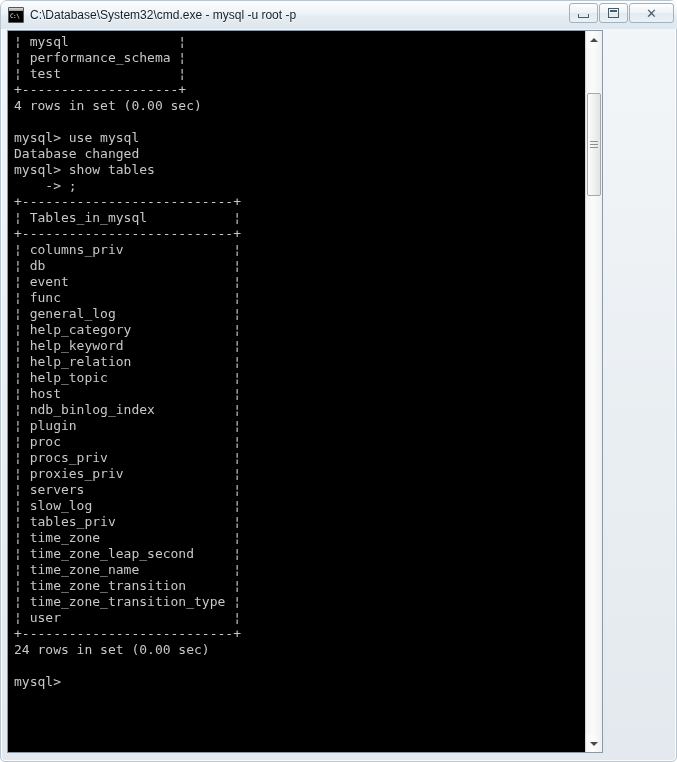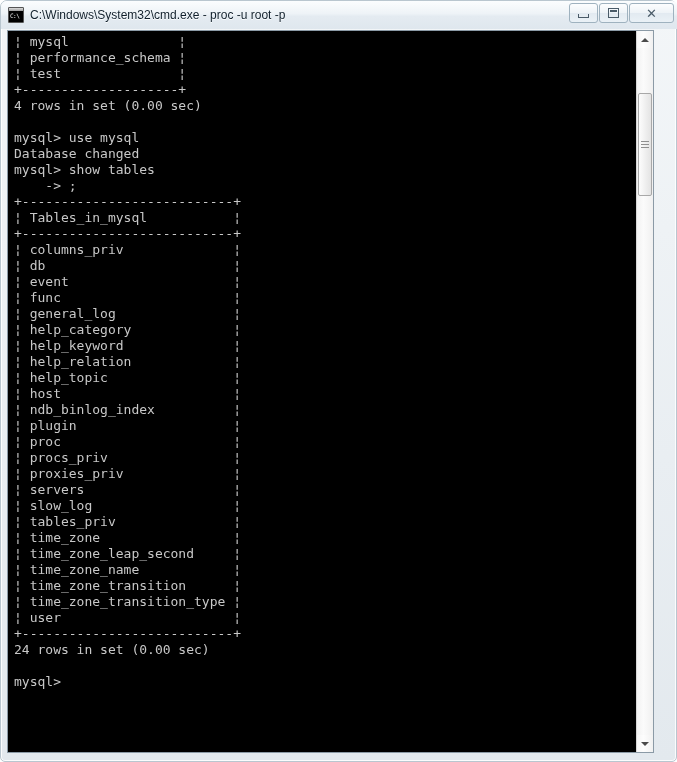--- a/index.html
+++ b/index.html
@@ -126,21 +126,21 @@
     line-height: 13px;
     color: #4a5b68;
     font-weight: bold;
   }
 
   
   .console-outer {
     position: absolute;
     left: 6px;
     top: 29px;
-    width: 647px;
+    width: 596px;
     height: 723px;
     box-sizing: border-box;
     border: 1px solid #8b9aa6;
     background: #000000;
     overflow: hidden;
   }
 
   .console-screen {
     position: absolute;
     left: 0;
@@ -228,21 +228,21 @@
 </head>
 <body>
 
 <div class="window">
 
   <div class="titlebar">
     <div class="win-icon">
       <div class="bar"></div>
       <div class="txt">C:\</div>
     </div>
-    <div class="title-text">C:\Windows\System32\cmd.exe - proc  -u root -p</div>
+    <div class="title-text">C:\Database\System32\cmd.exe - mysql  -u root -p</div>
 
     <div class="caption-buttons">
       <div class="cap-btn">
         <div class="glyph-min"></div>
       </div>
       <div class="cap-btn">
         <div class="glyph-max"></div>
       </div>
       <div class="cap-btn close">
         <div class="glyph-close">✕</div>

